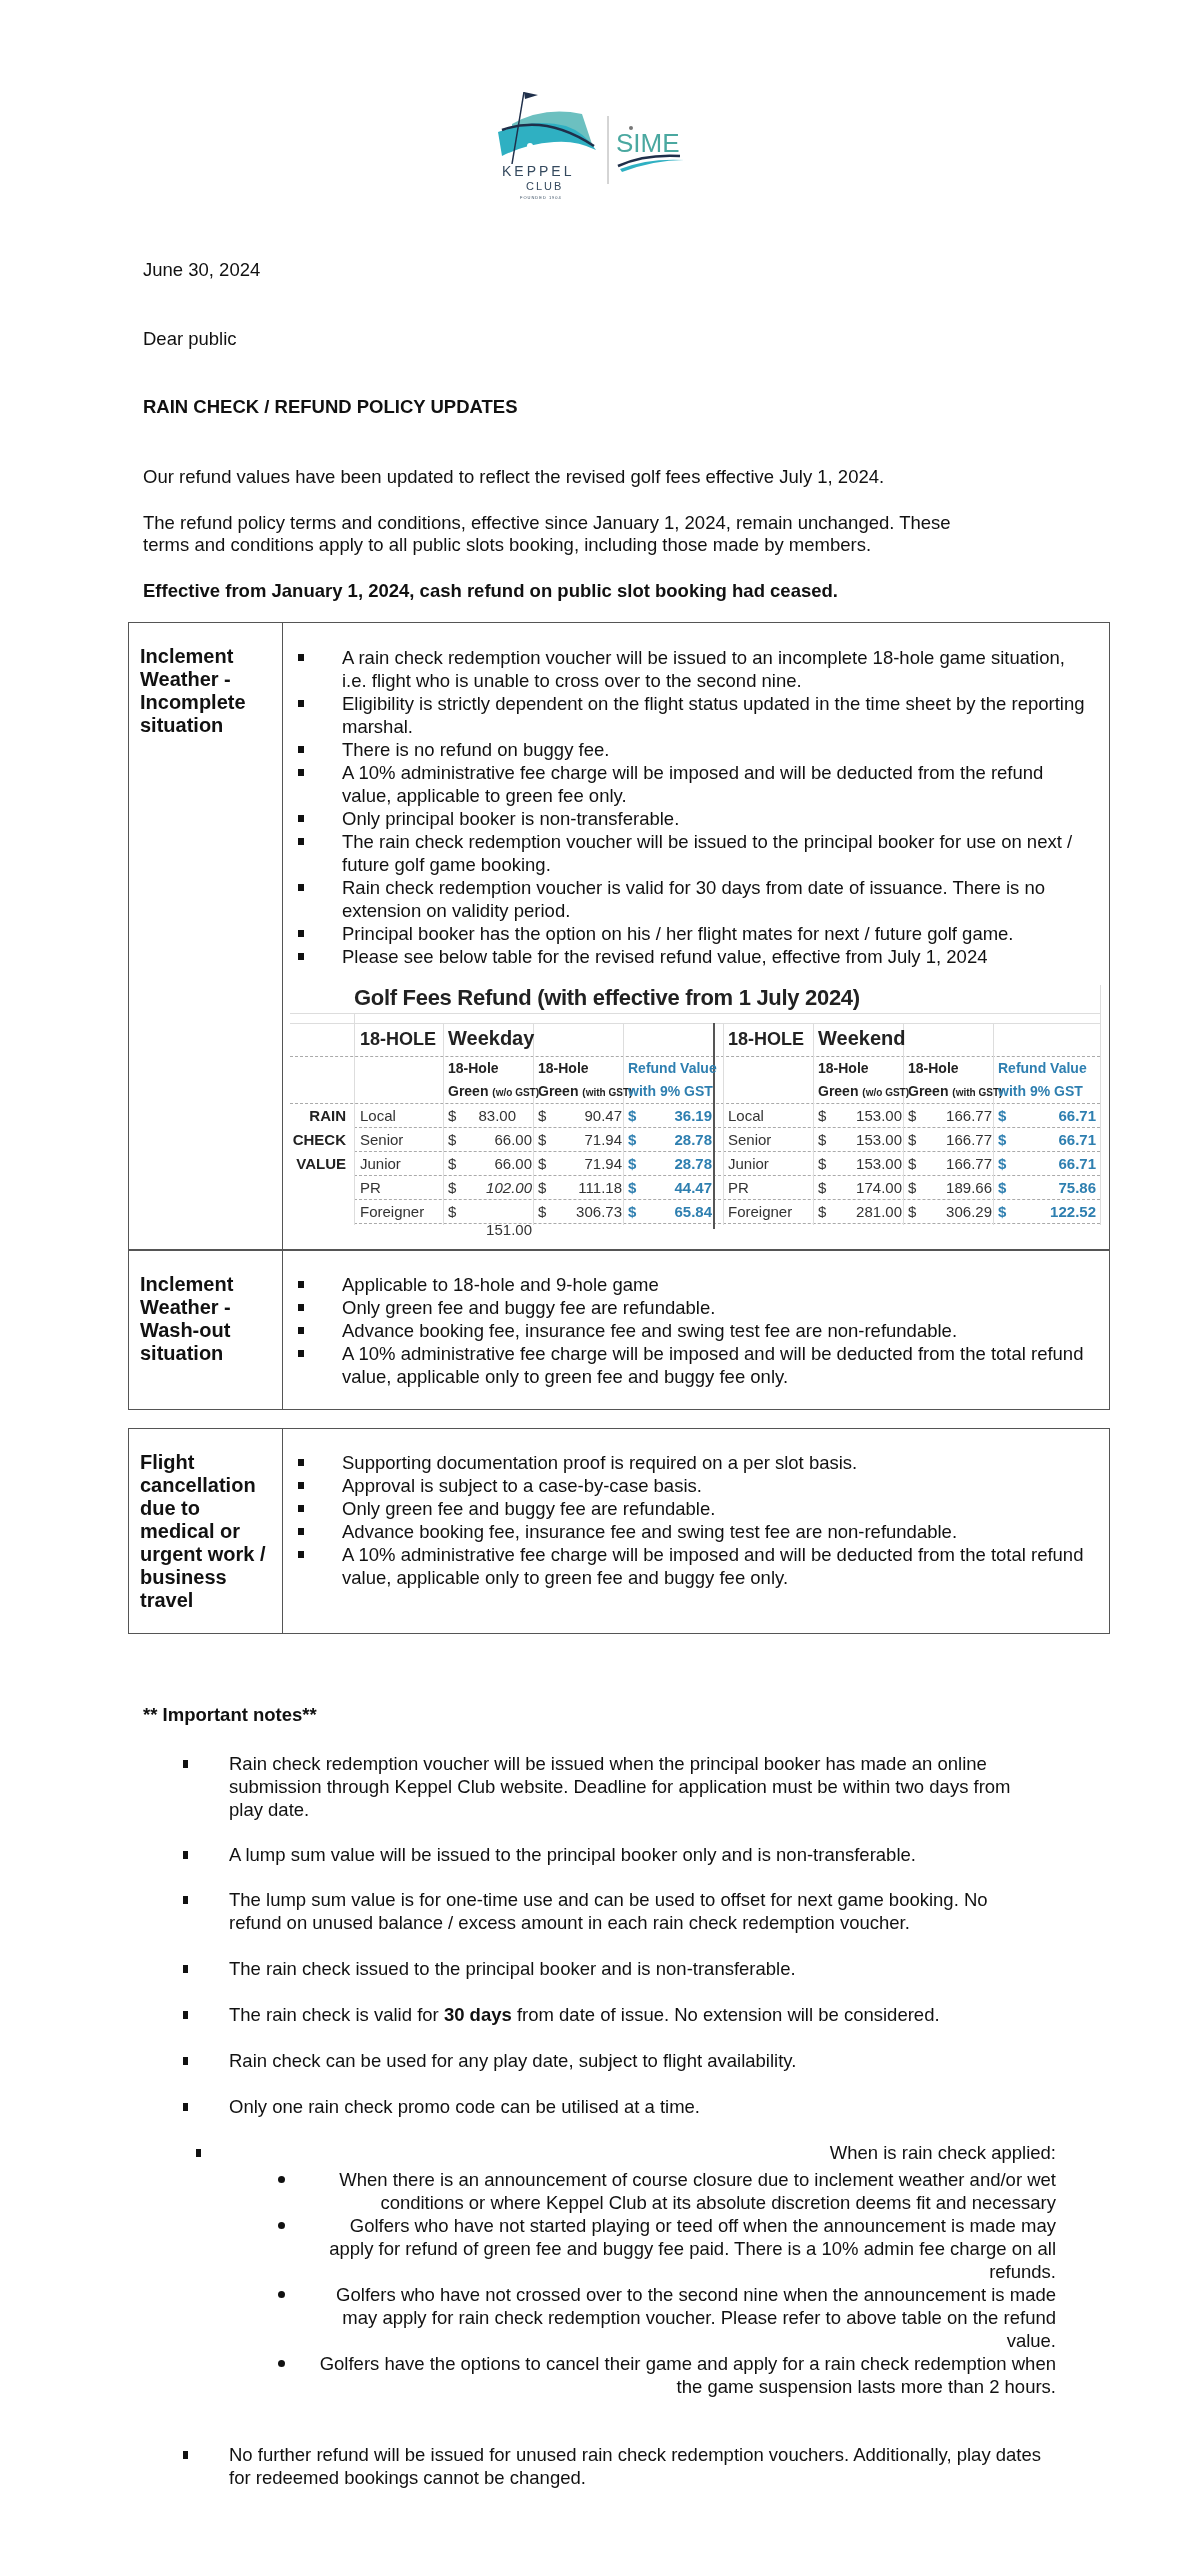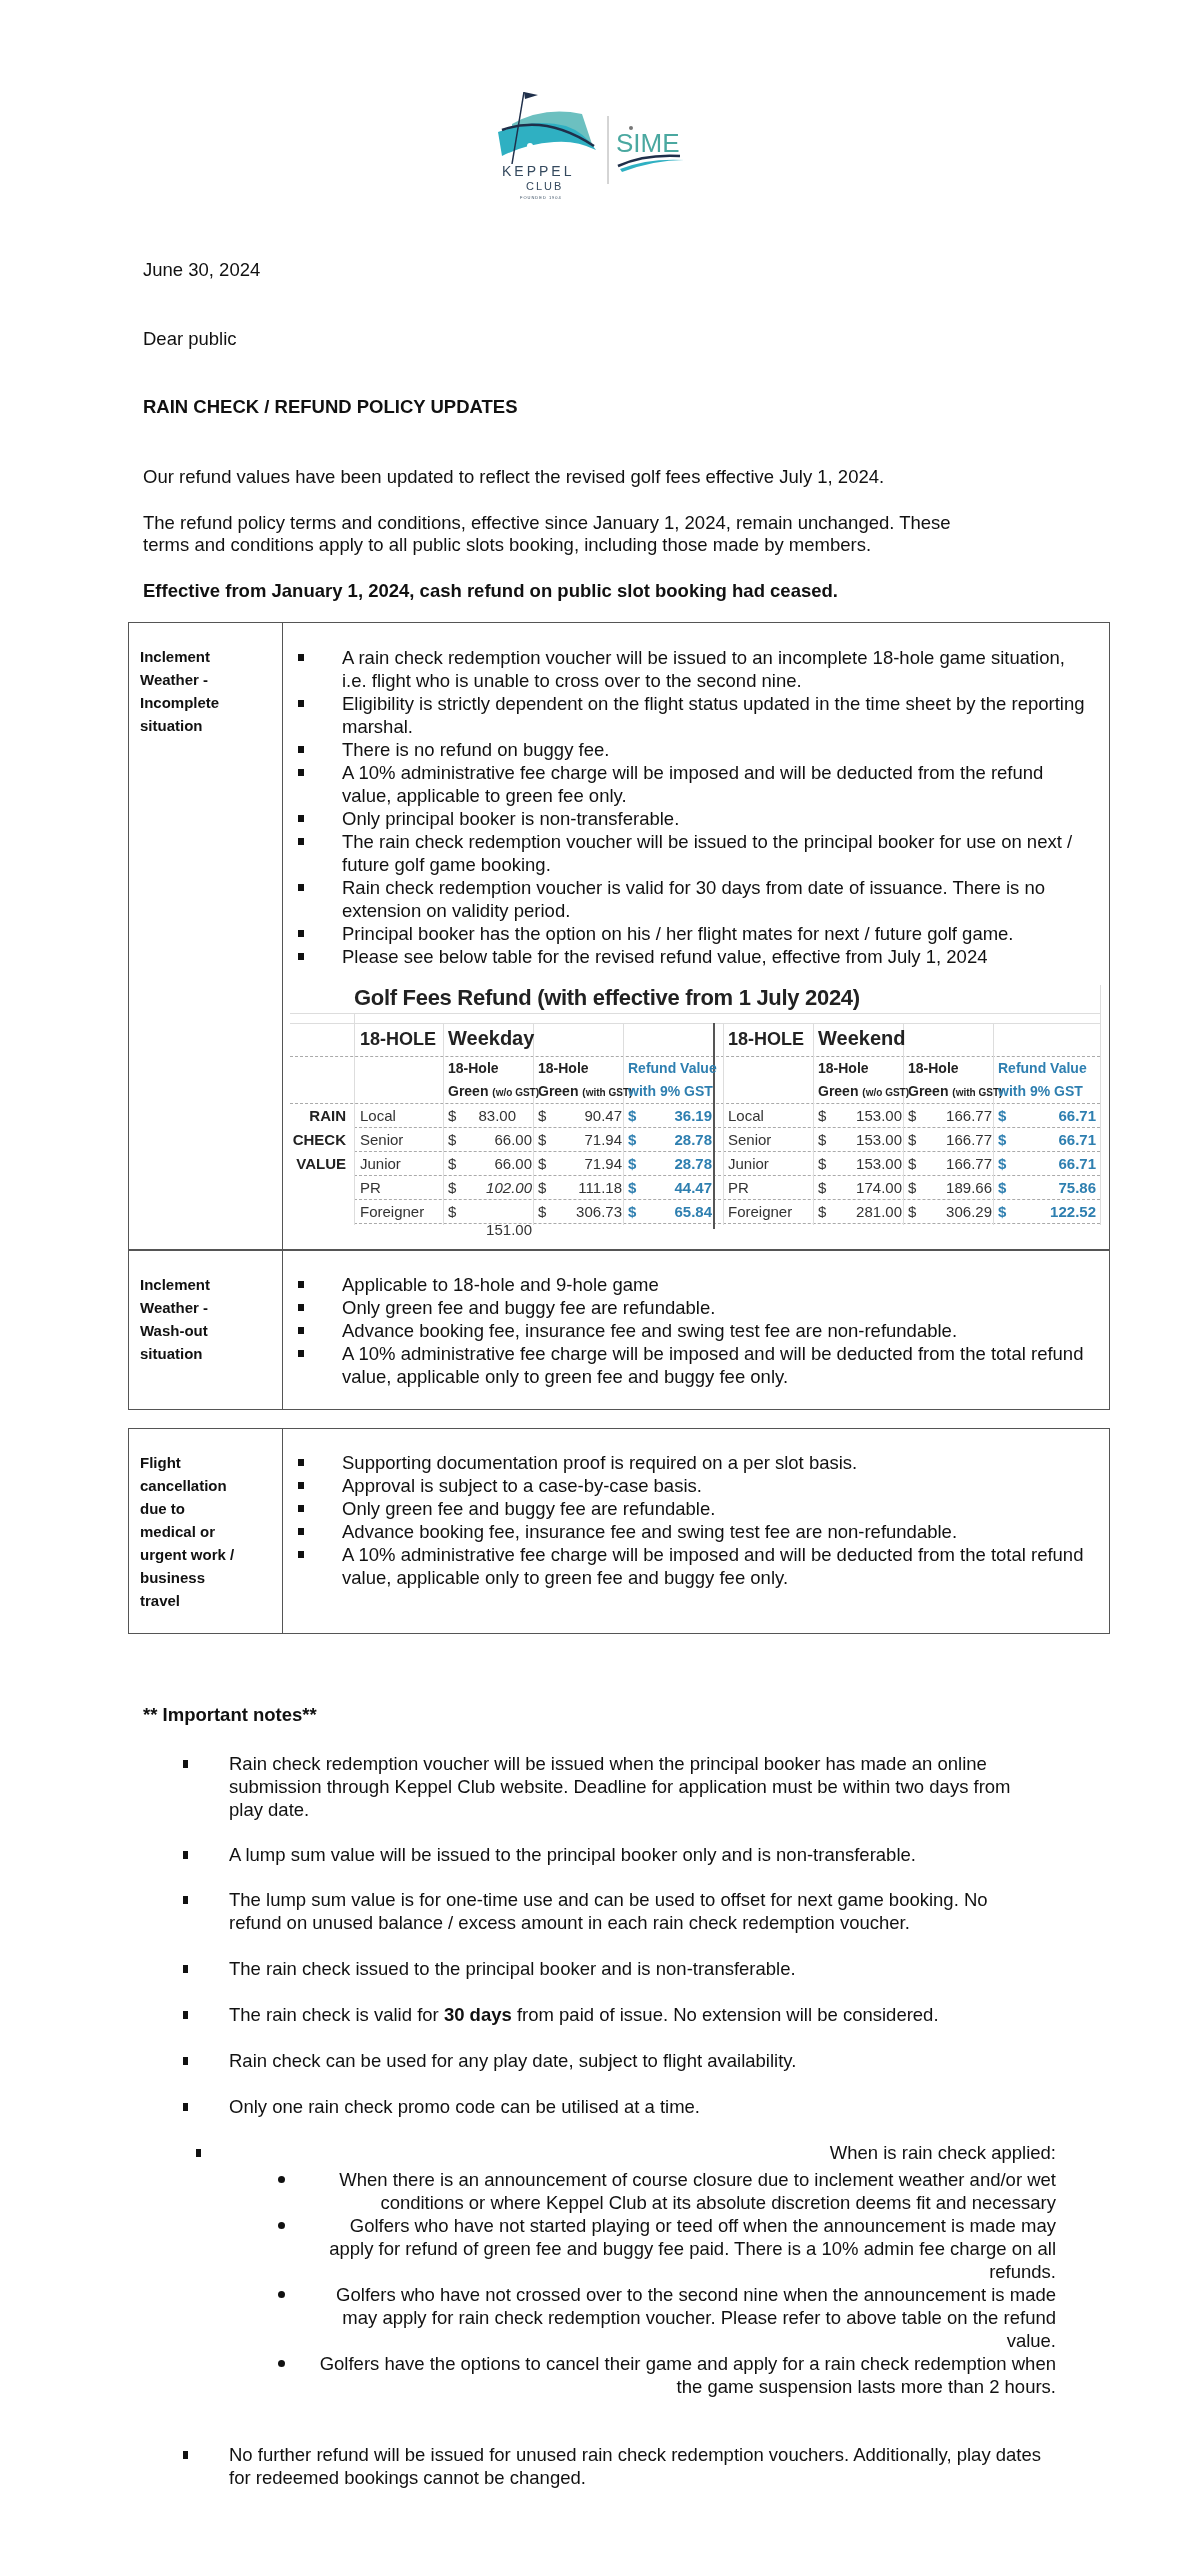--- a/index.html
+++ b/index.html
@@ -10,21 +10,21 @@
   
   .logo { position: absolute; left: 494px; top: 84px; width: 200px; height: 120px; }
   .logo svg { width: 200px; height: 120px; display: block; }
 
   .txt { position: absolute; left: 143px; font-size: 18.5px; line-height: 22px; }
   .bold { font-weight: bold; }
 
   
   .box { position: absolute; left: 128px; width: 982px; border: 1.5px solid #555; box-sizing: border-box; }
   .box .lab { position: absolute; left: 0; top: 0; bottom: 0; width: 154px; border-right: 1.5px solid #555; box-sizing: border-box; }
-  .box .lab span { position: absolute; left: 11px; font-weight: bold; font-size: 15px; line-height: 23px; width: 140px; }
+  .box .lab span { position: absolute; left: 11px; font-weight: bold; font-size: 20px; line-height: 23px; width: 140px; }
   .box ul { list-style: none; margin: 0; padding: 0; position: absolute; left: 165px; right: 20px; }
   .box li { position: relative; padding-left: 48px; font-size: 18.5px; line-height: 23px; }
   .box li .sq { position: absolute; left: 4px; top: 8px; width: 6px; height: 7px; background: #111; }
 
   
   .fees { position: absolute; left: 290px; top: 985px; width: 812px; height: 240px; font-family: "Liberation Sans", sans-serif; }
   .fees .tt { position: absolute; left: 64px; top: 0; font-size: 22px; font-weight: bold; color: #222; letter-spacing: -0.3px; }
   .fees .hcell { position: absolute; font-weight: bold; color: #222; }
   .fees .sub { position: absolute; font-size: 14px; font-weight: bold; color: #222; line-height: 23px; }
   .fees .sub small { font-size: 10px; font-weight: bold; }
@@ -285,21 +285,21 @@
   <div class="note" style="top:1888px; left:143px;">
       <span class="sq"></span>
       <span class="t">The lump sum value is for one-time use and can be used to offset for next game booking. No refund on unused balance / excess amount in each rain check redemption voucher.</span>
     </div>
   <div class="note" style="top:1957px; left:143px;">
       <span class="sq"></span>
       <span class="t">The rain check issued to the principal booker and is non-transferable.</span>
     </div>
   <div class="note" style="top:2003px; left:143px;">
       <span class="sq"></span>
-      <span class="t"><span>The rain check is valid for </span><b>30 days</b><span> from paid of issue. No extension will be considered.</span></span>
+      <span class="t"><span>The rain check is valid for </span><b>30 days</b><span> from date of issue. No extension will be considered.</span></span>
     </div>
   <div class="note" style="top:2049px; left:143px;">
       <span class="sq"></span>
       <span class="t">Rain check can be used for any play date, subject to flight availability.</span>
     </div>
   <div class="note" style="top:2095px; left:143px;">
       <span class="sq"></span>
       <span class="t">Only one rain check promo code can be utilised at a time.</span>
     </div>
   <div class="note" style="top:2141px; left:156px;text-align:right;">

